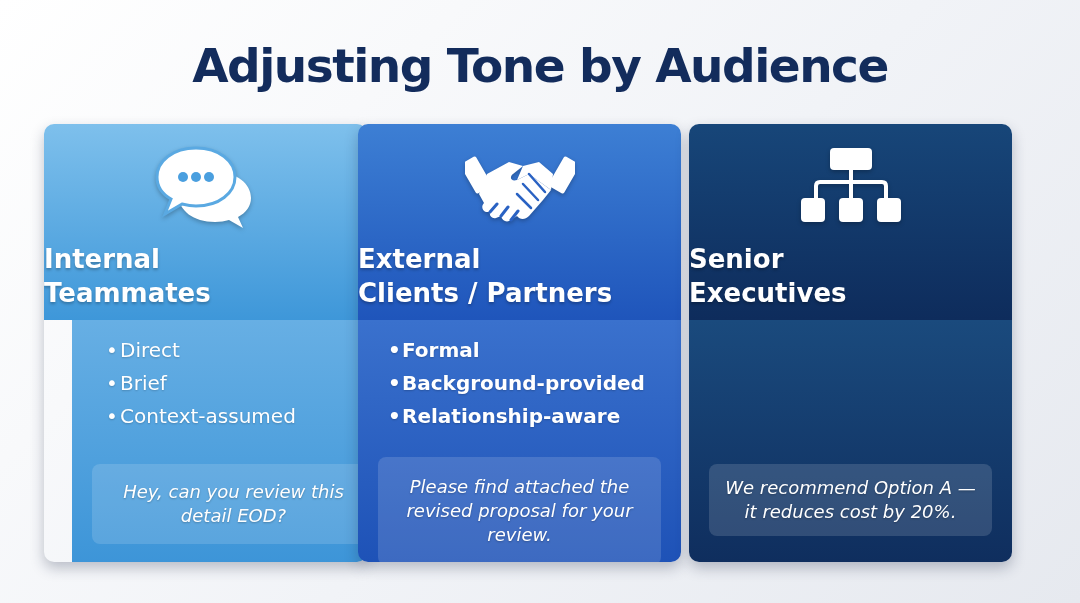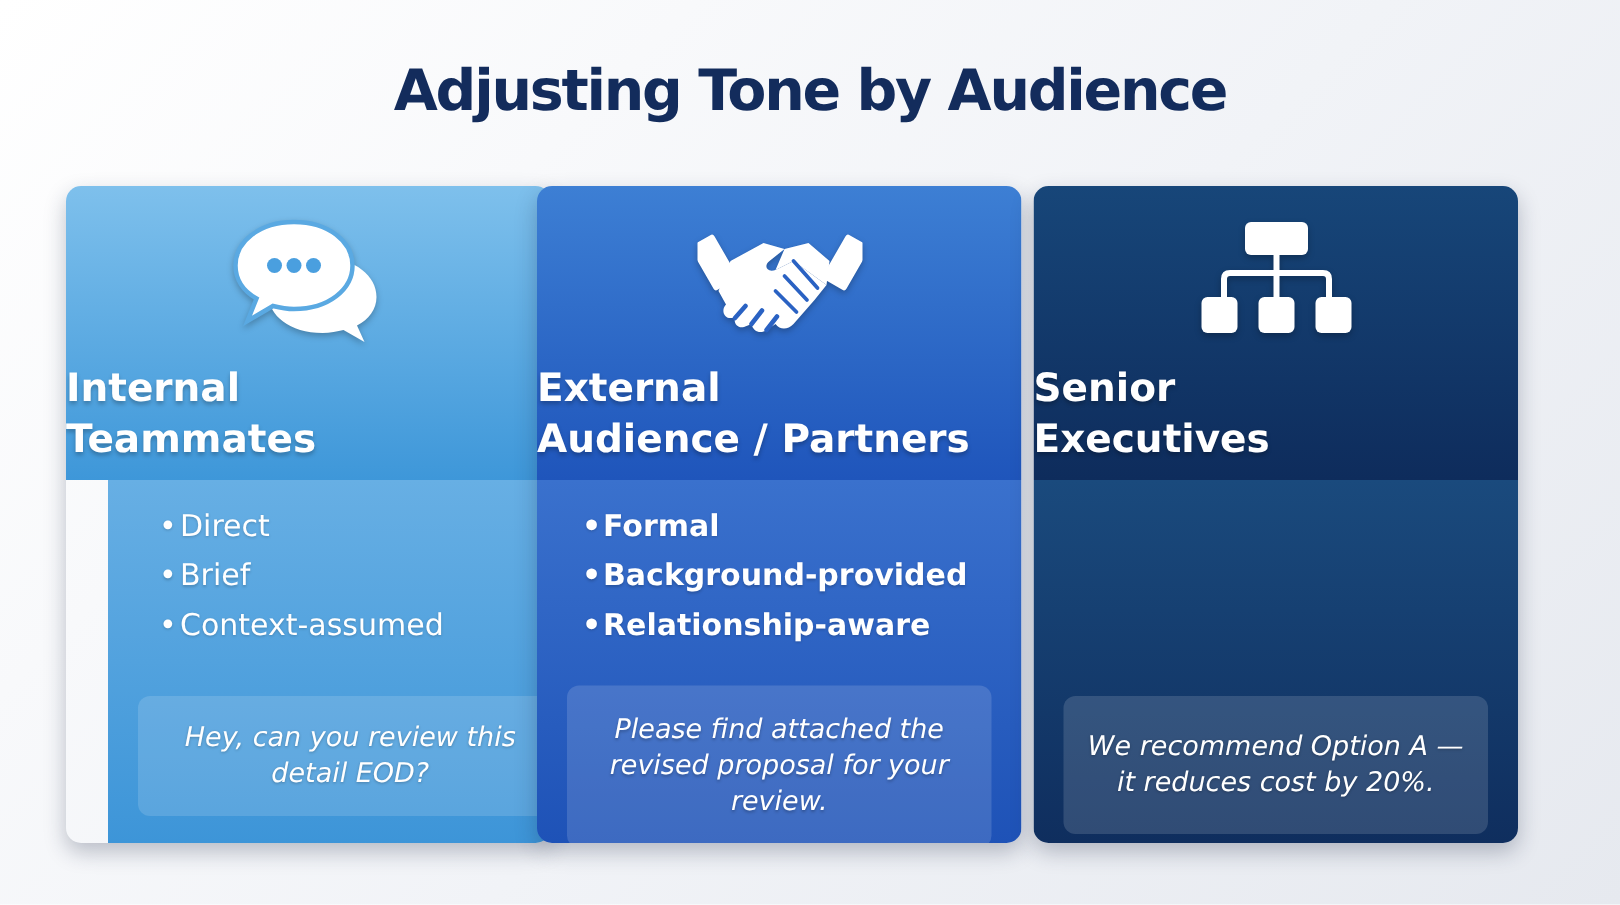--- a/index.html
+++ b/index.html
@@ -4,21 +4,21 @@
 <style>
   * { box-sizing: border-box; margin: 0; padding: 0; }
   html, body { width: 1080px; height: 603px; overflow: hidden; }
   body {
     font-family: "DejaVu Sans", sans-serif;
     background: linear-gradient(135deg, #ffffff 0%, #f1f3f7 55%, #e6e9ef 100%);
     position: relative;
   }
   .title {
     position: absolute; left: 0; top: 38px; width: 1080px;
-    text-align: center; font-size: 38px; font-weight: bold;
+    text-align: center; font-size: 47px; font-weight: bold;
     color: #132c5c; letter-spacing: -1.5px;
   }
   .card {
     position: absolute; top: 124px; width: 323px; height: 438px;
     border-radius: 10px; overflow: hidden;
     box-shadow: 0 6px 14px rgba(30,40,70,0.28);
   }
   .card .head {
     position: absolute; left: 0; top: 0; width: 100%; height: 196px;
   }
@@ -63,21 +63,21 @@
     position: absolute; left: 20px; width: 283px;
     background: rgba(255,255,255,0.14); border-radius: 8px;
     color: #ffffff; font-style: italic; text-align: center;
     font-size: 18px; line-height: 24px;
     display: flex; align-items: center; justify-content: center;
     text-shadow: 0 1px 2px rgba(0,0,0,0.25);
     padding: 0 10px;
   }
   .c1 .quote { top: 144px; height: 80px; }
   .c2 .quote { top: 137px; height: 108px; }
-  .c3 .quote { top: 144px; height: 92px; }
+  .c3 .quote { top: 144px; height: 72px; }
 </style>
 </head>
 <body>
 
 <h1 class="title">Adjusting Tone by Audience</h1>
 
 <div class="card c1">
   <div class="head">
     <div class="icon">
       <svg viewBox="0 0 110 86">
@@ -110,21 +110,21 @@
         <rect x="2" y="14" width="18" height="34" rx="2" fill="#ffffff" transform="rotate(-30 11 31)"></rect>
         <rect x="90" y="14" width="18" height="34" rx="2" fill="#ffffff" transform="rotate(30 99 31)"></rect>
         <path d="M22 30 L44 18 L58 22 L48 30 C44 33 46 38 52 36 L64 30 L86 46 L78 56 L64 72 C60 76 55 76 52 72 L46 76 C42 79 37 77 36 72 L31 74 C27 75 24 72 25 68 L21 68 C17 67 16 62 19 59 L14 50 Z" fill="#ffffff"></path>
         <path d="M58 22 L74 18 L88 30 L86 46 L64 30 L52 36" fill="#ffffff"></path>
         <path d="M25 68 L32 60 M36 72 L43 63 M46 76 L53 67" stroke="#2a62c3" stroke-width="3" stroke-linecap="round"></path>
         <path d="M64 30 L80 48 M58 40 L73 56 M52 50 L66 64" stroke="#2a62c3" stroke-width="2.5" stroke-linecap="round"></path>
       </svg>
     </div>
     <div class="card-title">
       <span>External</span>
-      <span>Audience / Partners</span>
+      <span>Clients / Partners</span>
     </div>
   </div>
   <div class="body">
     <ul class="bullets">
       <li>Formal</li>
       <li>Background-provided</li>
       <li>Relationship-aware</li>
     </ul>
     <div class="quote">Please find attached the revised proposal for your review.</div>
   </div>

